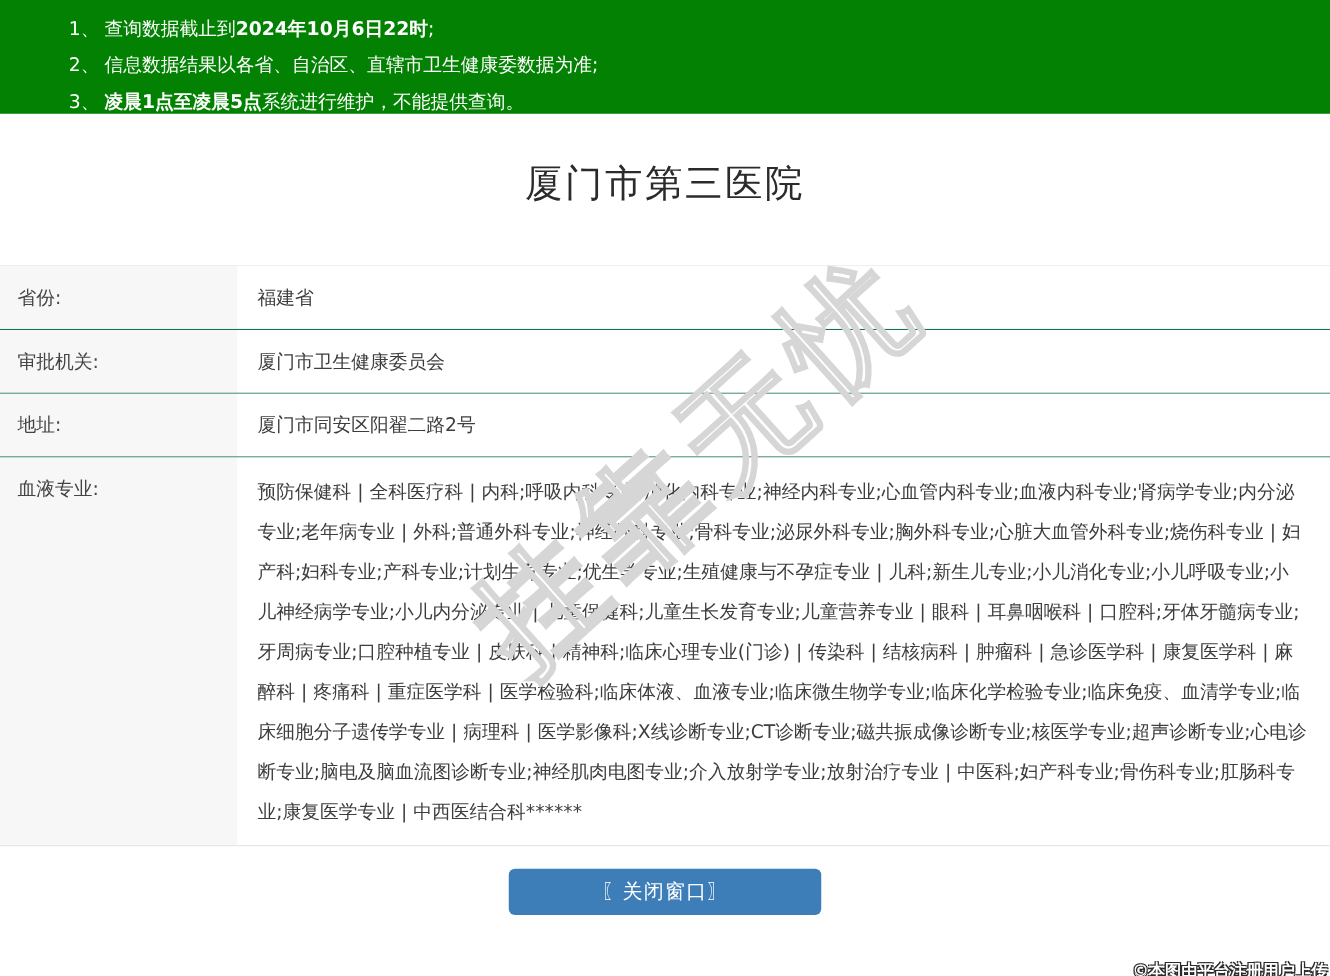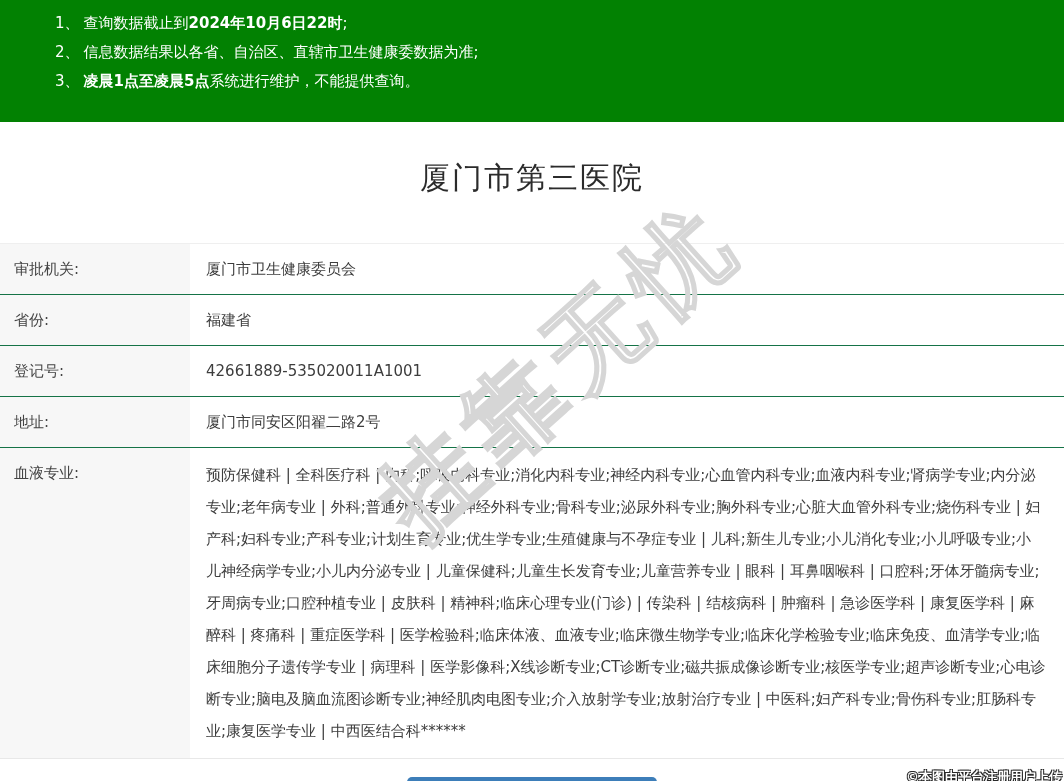--- a/index.html
+++ b/index.html
@@ -6,21 +6,21 @@
   html, body {
     width: 1064px; height: 781px;
     background: #ffffff;
     font-family: "DejaVu Sans", "Liberation Sans", sans-serif;
     overflow: hidden;
     position: relative;
   }
   
   .banner {
     width: 100%;
-    height: 122px;
+    height: 91px;
     background: #028102;
     color: #ffffff;
     padding: 9px 10px 0 55px;
     font-size: 15px;
   }
   .banner-line {
     line-height: 29px;
     white-space: nowrap;
   }
   .banner-line .num { margin-right: 4px; }
@@ -124,30 +124,26 @@
   </div>
   <div class="banner-line">
     <span class="num">3、</span><span></span><b>凌晨1点至凌晨5点</b><span>系统进行维护，不能提供查询。</span>
   </div>
 </div>
 
 <h1 class="title">厦门市第三医院</h1>
 
 <div class="info-table">
   <div class="info-row">
-    <div class="cell-label">审批机关:</div>
-    <div class="cell-value">厦门市卫生健康委员会</div>
-  </div>
-  <div class="info-row">
     <div class="cell-label">省份:</div>
     <div class="cell-value">福建省</div>
   </div>
   <div class="info-row">
-    <div class="cell-label">登记号:</div>
-    <div class="cell-value">42661889-535020011A1001</div>
+    <div class="cell-label">审批机关:</div>
+    <div class="cell-value">厦门市卫生健康委员会</div>
   </div>
   <div class="info-row">
     <div class="cell-label">地址:</div>
     <div class="cell-value">厦门市同安区阳翟二路2号</div>
   </div>
   <div class="info-row big">
     <div class="cell-label">血液专业:</div>
     <div class="cell-value">预防保健科 | 全科医疗科 | 内科;呼吸内科专业;消化内科专业;神经内科专业;心血管内科专业;血液内科专业;肾病学专业;内分泌专业;老年病专业 | 外科;普通外科专业;神经外科专业;骨科专业;泌尿外科专业;胸外科专业;心脏大血管外科专业;烧伤科专业 | 妇产科;妇科专业;产科专业;计划生育专业;优生学专业;生殖健康与不孕症专业 | 儿科;新生儿专业;小儿消化专业;小儿呼吸专业;小儿神经病学专业;小儿内分泌专业 | 儿童保健科;儿童生长发育专业;儿童营养专业 | 眼科 | 耳鼻咽喉科 | 口腔科;牙体牙髓病专业;牙周病专业;口腔种植专业 | 皮肤科 | 精神科;临床心理专业(门诊) | 传染科 | 结核病科 | 肿瘤科 | 急诊医学科 | 康复医学科 | 麻醉科 | 疼痛科 | 重症医学科 | 医学检验科;临床体液、血液专业;临床微生物学专业;临床化学检验专业;临床免疫、血清学专业;临床细胞分子遗传学专业 | 病理科 | 医学影像科;X线诊断专业;CT诊断专业;磁共振成像诊断专业;核医学专业;超声诊断专业;心电诊断专业;脑电及脑血流图诊断专业;神经肌肉电图专业;介入放射学专业;放射治疗专业 | 中医科;妇产科专业;骨伤科专业;肛肠科专业;康复医学专业 | 中西医结合科******</div>
   </div>
 </div>

